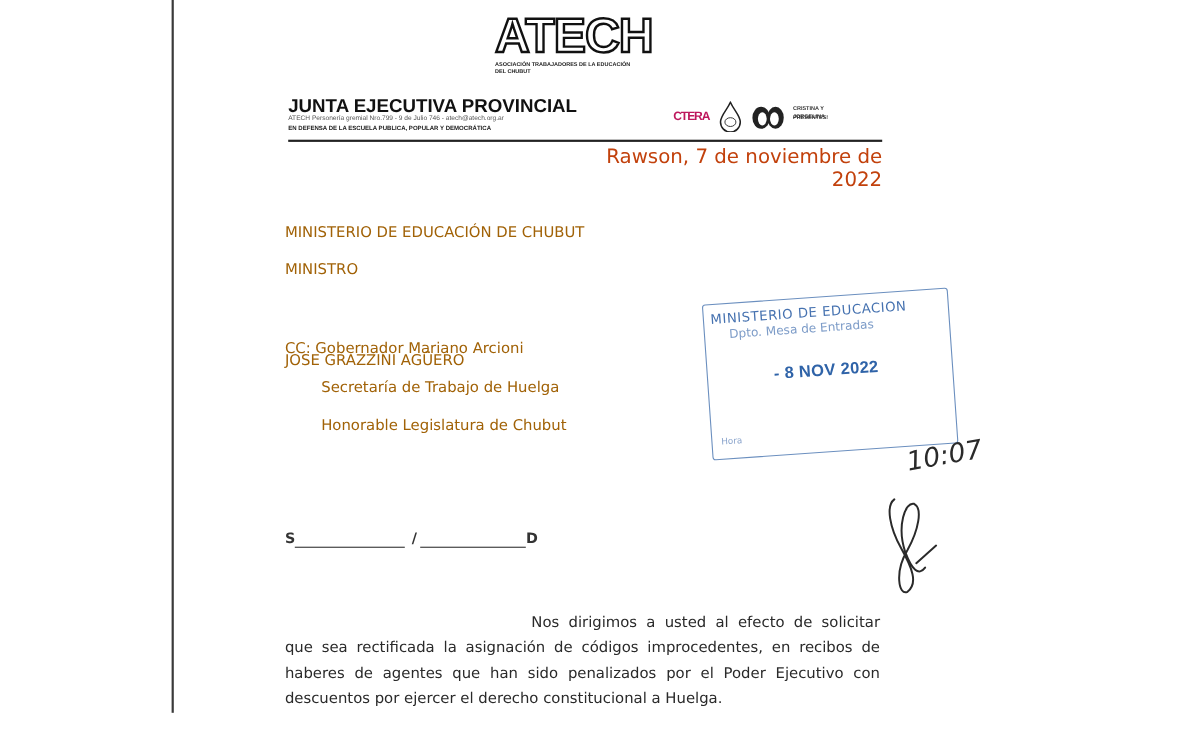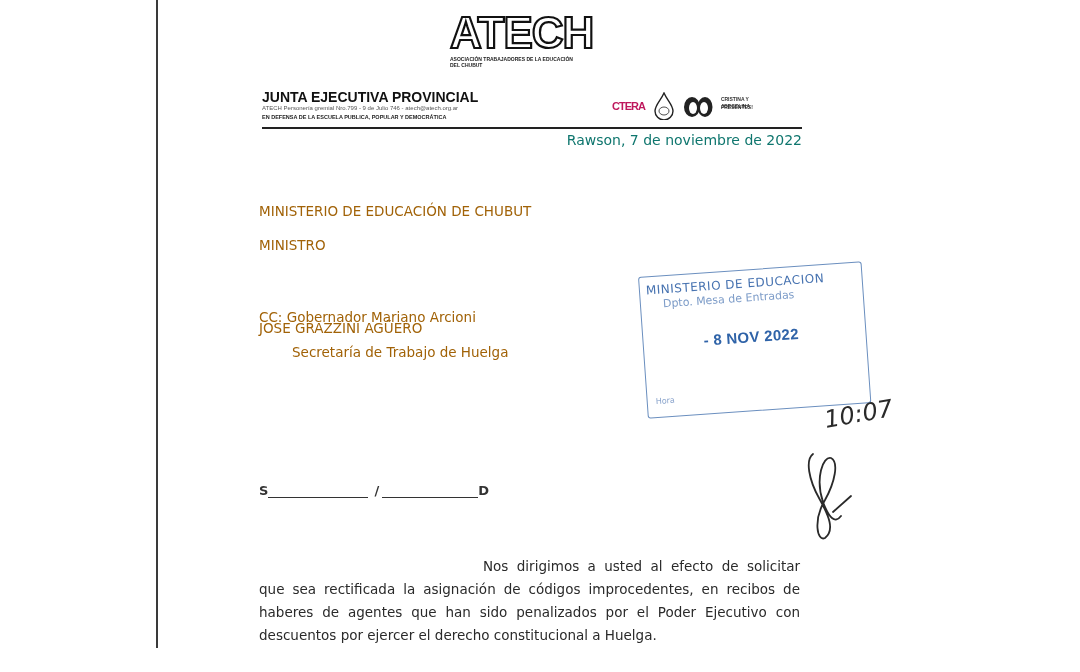--- a/index.html
+++ b/index.html
@@ -24,30 +24,30 @@
       -webkit-text-stroke: 2.2px #111;
       text-shadow: 0 0 0 #111;
       position: relative;
     }
     .logo-sub {
       font-family: "Liberation Sans", sans-serif;
       font-size: 5px; font-weight: 700; line-height: 6px; color: #222;
       text-transform: uppercase;
     }
     .lh-left { position: absolute; left: 262px; top: 90px; }
-    .lh-title { font-family: "Liberation Sans", sans-serif; font-weight: 700; font-size: 14px; color: #111; line-height: 14px; }
+    .lh-title { font-family: "Liberation Sans", sans-serif; font-weight: 700; font-size: 17px; color: #111; line-height: 14px; }
     .lh-info { font-family: "Liberation Sans", sans-serif; font-size: 6px; color: #555; line-height: 9px; }
     .lh-motto { font-family: "Liberation Sans", sans-serif; font-size: 5.5px; font-weight: 700; color: #222; line-height: 9px; text-transform: uppercase; }
     .lh-logos { position: absolute; left: 592px; top: 92px; display: flex; align-items: center; gap: 8px; }
     .ctera { font-family: "Liberation Sans", sans-serif; font-weight: 900; font-size: 11px; letter-spacing: -1px; color: #be185d; margin-left: 20px; }
     .drop { width: 22px; height: 28px; }
     .faces { width: 30px; height: 24px; }
     .cj { font-family: "Liberation Sans", sans-serif; font-size: 5px; font-weight: 700; color: #333; line-height: 7px; text-transform: uppercase; width: 50px; margin-top: -6px; }
     .lh-rule { position: absolute; left: 262px; top: 127px; width: 540px; height: 2px; background: #222; }
-    .date { position: absolute; left: 540px; top: 132px; width: 262px; text-align: right; font-size: 14px; color: #0f766e; }
+    .date { position: absolute; left: 540px; top: 132px; width: 262px; text-align: right; font-size: 18px; color: #c2410c; }
     
     .addr { position: absolute; font-size: 13.5px; color: #a16207; white-space: nowrap; }
     .sd { position: absolute; left: 259px; top: 483px; font-size: 13px; font-weight: 700; color: #333; display: flex; align-items: flex-end; }
     .sd .line { display: inline-block; border-bottom: 1.5px solid #333; height: 12px; }
     
     .body-text {
       position: absolute; left: 259px; top: 555px; width: 541px;
       font-size: 13.5px; line-height: 23px; color: #2a2a2a; text-align: justify;
     }
     .body-text .indent { display: inline-block; width: 224px; }
@@ -103,20 +103,21 @@
 
   <div class="lh-rule"></div>
 
   <div class="date">Rawson, 7 de noviembre de 2022</div>
 
   <div class="addr" style="left:259px; top:203px;">MINISTERIO DE EDUCACIÓN DE CHUBUT</div>
   <div class="addr" style="left:259px; top:237px;">MINISTRO</div>
   <div class="addr" style="left:259px; top:273px;margin-top:47px;">JOSE GRAZZINI AGÜERO</div>
   <div class="addr" style="left:259px; top:309px;">CC: Gobernador Mariano Arcioni</div>
   <div class="addr" style="left:292px; top:344px;">Secretaría de Trabajo de Huelga</div>
+  <div class="addr" style="left:292px; top:379px;">Honorable Legislatura de Chubut</div>
 
   <div class="sd">
     <span>S</span>
     <span class="line" style="width:100px;"></span>
     <span style="margin:0 3px 0 6px;">/</span>
     <span class="line" style="width:96px;"></span>
     <span>D</span>
   </div>
 
   <div class="body-text">

